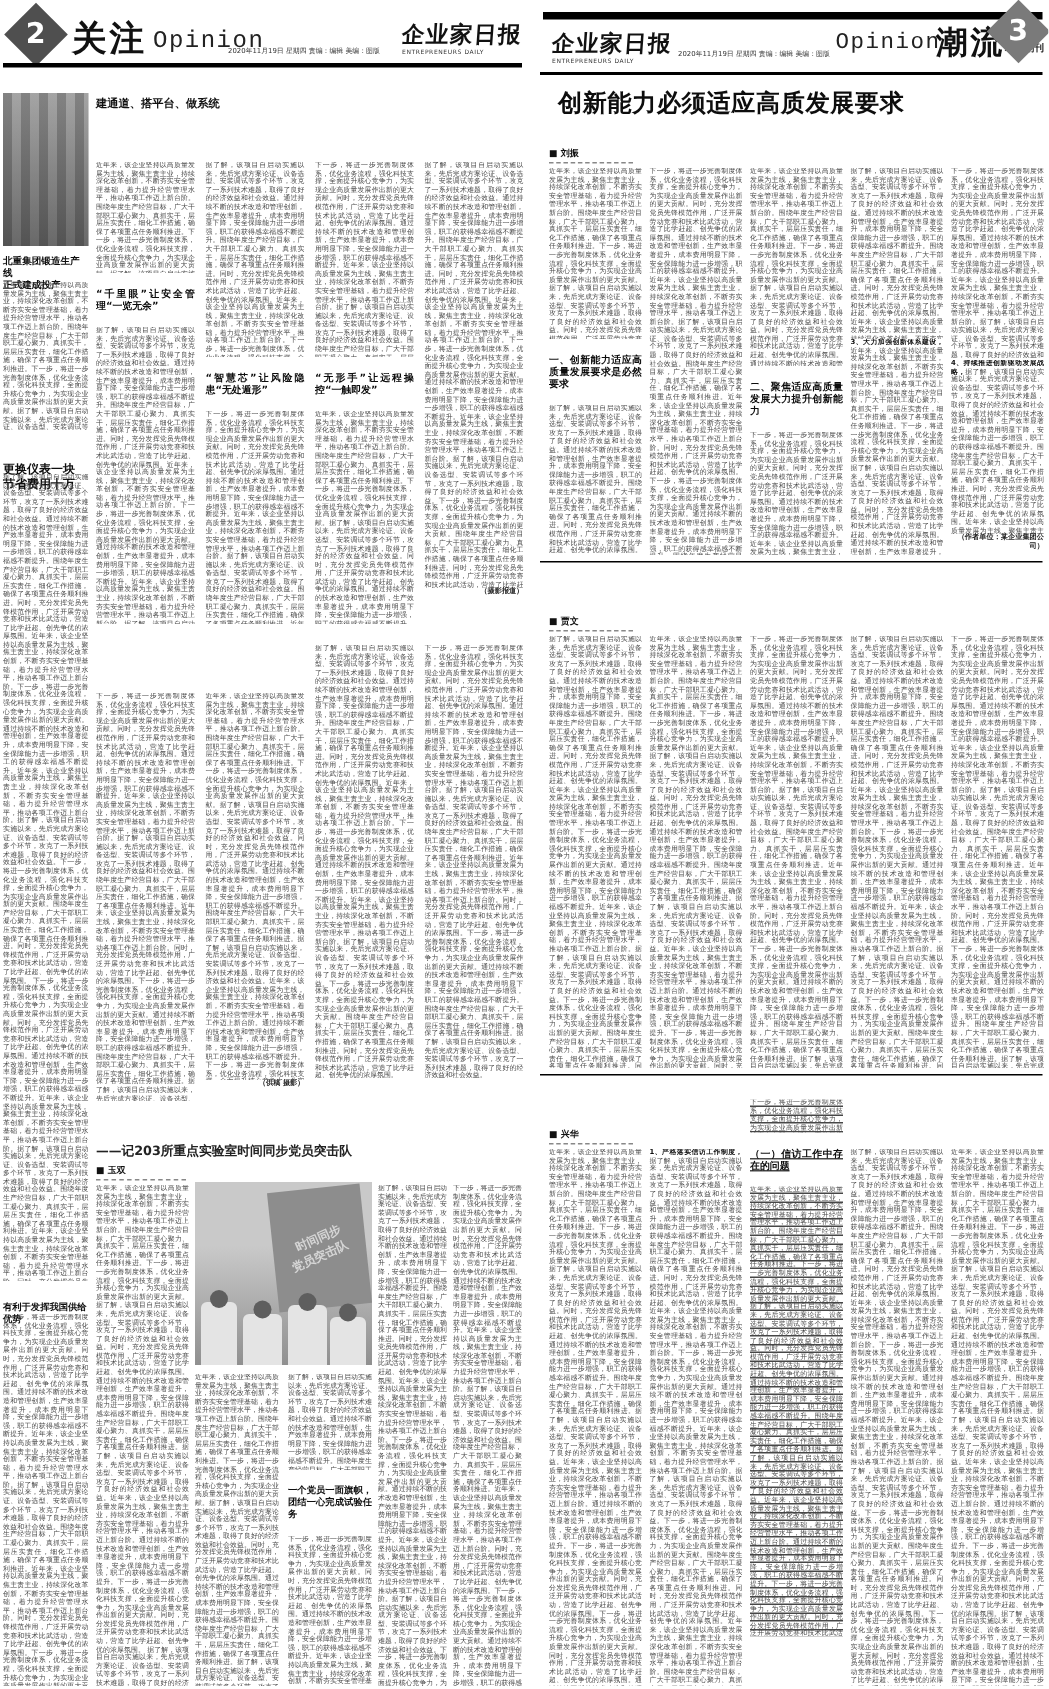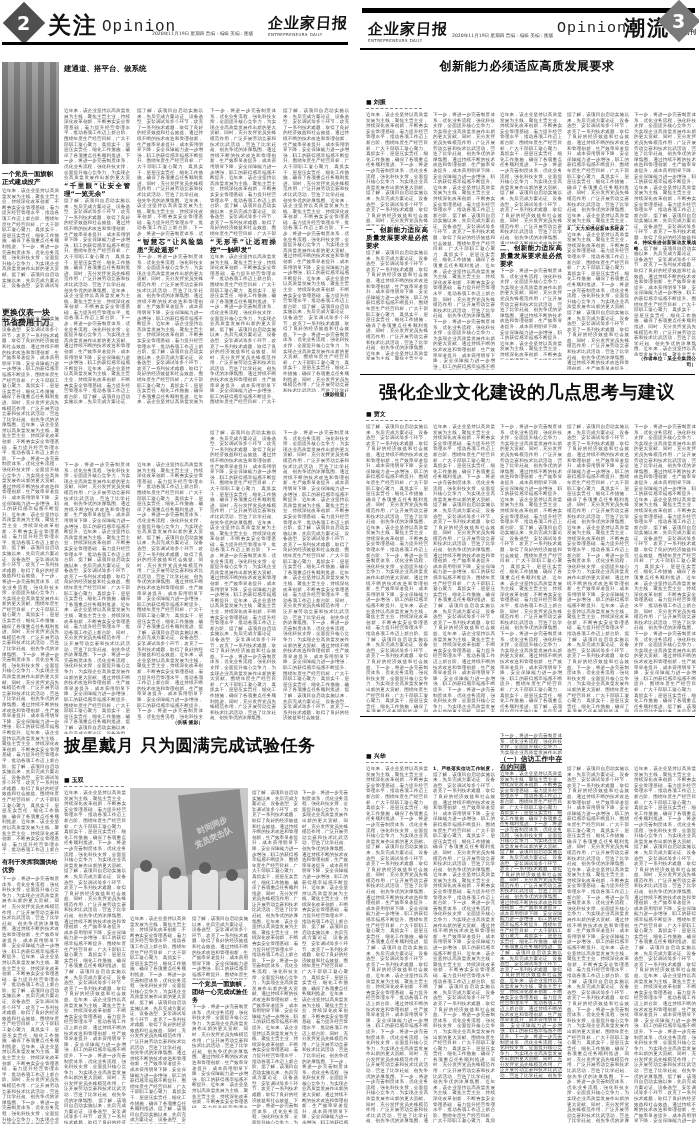--- a/index.html
+++ b/index.html
@@ -17,21 +17,21 @@
   .rule { background:#000; }
   
   .kicker { font-size:7.5px; font-weight:bold; color:#111; }
   .headline { font-weight:bold; color:#0d0d0d; line-height:1.15; letter-spacing:0.5px; }
   .subtitle { font-size:8.5px; font-weight:bold; color:#222; }
   .byline { font-size:6px; font-weight:bold; color:#111; }
   .dotline { border-top:1px dashed #888; }
   
   .col { position:absolute; font-size:4.6px; line-height:5.6px; color:#474747; text-align:justify; overflow:hidden; word-break:break-all; }
   .seg { overflow:hidden; display:block; }
-  .subhead { font-weight:bold; color:#0d0d0d; font-size:6.6px; line-height:8px; margin:0 0; word-break:break-all; }
+  .subhead { font-weight:bold; color:#0d0d0d; font-size:6.6px; line-height:8px; margin:10px 0; word-break:break-all; }
   .lead-b { font-weight:bold; color:#0d0d0d; }
   .attr { font-size:4.8px; color:#222; text-align:right; font-weight:bold; }
   .sidebar-title { font-weight:bold; color:#0d0d0d; line-height:1.25; }
   
   .photo1 { background:
       repeating-linear-gradient(90deg,#9a9a9a 0 6px,#c2c2c2 6px 12px),
       linear-gradient(#d8d8d8,#8a8a8a); background-blend-mode:multiply; }
   .photo2 { background:linear-gradient(#c9c9c9 0 35%, #b3b3b3 60%, #8f8f8f); position:absolute; overflow:hidden; }
   .flag { position:absolute; background:#8d8d8d; transform:rotate(-6deg); display:flex; flex-direction:column; align-items:center; justify-content:center; }
   .flag div { color:#d6d6d6; font-weight:bold; font-size:8px; transform:rotate(-18deg); white-space:nowrap; line-height:12px; }
@@ -50,21 +50,21 @@
     </div>
     <div class="abs section-cn" style="left:48px;top:10px;">关注</div>
     <div class="abs section-en" style="left:102px;top:18px;">Opinion</div>
     <div class="abs dateline" style="left:152px;top:31px;">2020年11月19日 星期四 责编：编辑 美编：图版</div>
     <div class="abs masthead" style="left:268px;top:14px;">企业家日报</div>
     <div class="abs masthead-en" style="left:268px;top:32px;">ENTREPRENEURS DAILY</div>
     <div class="abs rule" style="left:2px;top:42px;width:346px;height:3px;"></div>
 
     <div class="abs photo1" style="left:2px;top:62px;width:57px;height:102px;"></div>
     <div class="abs sidebar-title" style="left:2px;top:170px;width:57px;font-size:6.4px;">
-      <div>一个党员一面旗帜</div>
+      <div>北重集团锻造生产线</div>
       <div>正式建成投产</div>
     </div>
     <div class="col" style="left:2px;top:188px;width:57px;height:100px;">
       <span>近年来，该企业坚持以高质量发展为主线，聚焦主责主业，持续深化改革创新，不断夯实安全管理基础，着力提升经营管理水平，推动各项工作迈上新台阶。围绕年度生产经营目标，广大干部职工凝心聚力、真抓实干，层层压实责任，细化工作措施，确保了各项重点任务顺利推进。下一步，将进一步完善制度体系，优化业务流程，强化科技支撑，全面提升核心竞争力，为实现企业高质量发展作出新的更大贡献。据了解，该项目自启动实施以来，先后完成方案论证、设备选型、安装调试等多个环节，攻克了一系列技术难题，取得了良好的经济效益和社会效益。同时，充分发挥党员先锋模范作用，广泛开展劳动竞赛和技术比武活动，营造了比学赶超、创先争优的浓厚氛围。通过持续不断的技术改造和管理创新，生产效率显著提升，成本费用明显下降，安全保障能力进一步增强，职工的获得感幸福感不断提升。围绕年度生产经营目标，广大干部职工凝心聚力、真抓实干，层层压实责任，细化工作措施，确保了各项重点任务顺利推进。据了解，该项目自启动实施以来，先后完成方案论证、设备选型、安装调试等多个环节，攻克了一系列技术难题，取得了良好的经济效益和社会效益。近年来，该企业坚持以高质量发展为主线，聚焦主责主业，持续深化改革创新，不断夯实安全管理基础，着力提升经营管理水平，推动各项工作迈上新台阶。通过持续不断的技术改造和管理创新，生产效率显著提升，成本费用明显下降，安全保障能力进一步增强，职工的获得感幸福感不断提升。下一步，将进一步完善制度体系，优化业务流程，强化科技支撑，全面提升核心竞争力，为实现企业高质量发展作出新的更大贡献。同时，充分发挥党员先锋模范作用，广泛开展劳动竞赛和技术比武活动，营造了比学赶超、创先争优的浓厚氛围。</span>
     </div>
     <div class="abs sidebar-title" style="left:2px;top:308px;width:57px;font-size:8px;">
       <div>更换仪表一块</div>
       <div>节省费用十万</div>
     </div>
     <div class="col" style="left:2px;top:316px;width:57px;height:538px;">
@@ -106,21 +106,21 @@
       <span class="seg" style="height:258px;"><span>近年来，该企业坚持以高质量发展为主线，聚焦主责主业，持续深化改革创新，不断夯实安全管理基础，着力提升经营管理水平，推动各项工作迈上新台阶。围绕年度生产经营目标，广大干部职工凝心聚力、真抓实干，层层压实责任，细化工作措施，确保了各项重点任务顺利推进。下一步，将进一步完善制度体系，优化业务流程，强化科技支撑，全面提升核心竞争力，为实现企业高质量发展作出新的更大贡献。据了解，该项目自启动实施以来，先后完成方案论证、设备选型、安装调试等多个环节，攻克了一系列技术难题，取得了良好的经济效益和社会效益。同时，充分发挥党员先锋模范作用，广泛开展劳动竞赛和技术比武活动，营造了比学赶超、创先争优的浓厚氛围。通过持续不断的技术改造和管理创新，生产效率显著提升，成本费用明显下降，安全保障能力进一步增强，职工的获得感幸福感不断提升。围绕年度生产经营目标，广大干部职工凝心聚力、真抓实干，层层压实责任，细化工作措施，确保了各项重点任务顺利推进。据了解，该项目自启动实施以来，先后完成方案论证、设备选型、安装调试等多个环节，攻克了一系列技术难题，取得了良好的经济效益和社会效益。近年来，该企业坚持以高质量发展为主线，聚焦主责主业，持续深化改革创新，不断夯实安全管理基础，着力提升经营管理水平，推动各项工作迈上新台阶。通过持续不断的技术改造和管理创新，生产效率显著提升，成本费用明显下降，安全保障能力进一步增强，职工的获得感幸福感不断提升。下一步，将进一步完善制度体系，优化业务流程，强化科技支撑，全面提升核心竞争力，为实现企业高质量发展作出新的更大贡献。同时，充分发挥党员先锋模范作用，广泛开展劳动竞赛和技术比武活动，营造了比学赶超、创先争优的浓厚氛围。</span></span>
       <span class="attr" style="display:block;">（供稿 摄影）</span>
     </div>
     <div class="col" style="left:210px;top:430px;width:66px;height:304px;">
       <span>据了解，该项目自启动实施以来，先后完成方案论证、设备选型、安装调试等多个环节，攻克了一系列技术难题，取得了良好的经济效益和社会效益。通过持续不断的技术改造和管理创新，生产效率显著提升，成本费用明显下降，安全保障能力进一步增强，职工的获得感幸福感不断提升。围绕年度生产经营目标，广大干部职工凝心聚力、真抓实干，层层压实责任，细化工作措施，确保了各项重点任务顺利推进。同时，充分发挥党员先锋模范作用，广泛开展劳动竞赛和技术比武活动，营造了比学赶超、创先争优的浓厚氛围。近年来，该企业坚持以高质量发展为主线，聚焦主责主业，持续深化改革创新，不断夯实安全管理基础，着力提升经营管理水平，推动各项工作迈上新台阶。下一步，将进一步完善制度体系，优化业务流程，强化科技支撑，全面提升核心竞争力，为实现企业高质量发展作出新的更大贡献。通过持续不断的技术改造和管理创新，生产效率显著提升，成本费用明显下降，安全保障能力进一步增强，职工的获得感幸福感不断提升。近年来，该企业坚持以高质量发展为主线，聚焦主责主业，持续深化改革创新，不断夯实安全管理基础，着力提升经营管理水平，推动各项工作迈上新台阶。据了解，该项目自启动实施以来，先后完成方案论证、设备选型、安装调试等多个环节，攻克了一系列技术难题，取得了良好的经济效益和社会效益。下一步，将进一步完善制度体系，优化业务流程，强化科技支撑，全面提升核心竞争力，为实现企业高质量发展作出新的更大贡献。围绕年度生产经营目标，广大干部职工凝心聚力、真抓实干，层层压实责任，细化工作措施，确保了各项重点任务顺利推进。同时，充分发挥党员先锋模范作用，广泛开展劳动竞赛和技术比武活动，营造了比学赶超、创先争优的浓厚氛围。</span>
     </div>
     <div class="col" style="left:283px;top:430px;width:66px;height:304px;">
       <span>下一步，将进一步完善制度体系，优化业务流程，强化科技支撑，全面提升核心竞争力，为实现企业高质量发展作出新的更大贡献。同时，充分发挥党员先锋模范作用，广泛开展劳动竞赛和技术比武活动，营造了比学赶超、创先争优的浓厚氛围。通过持续不断的技术改造和管理创新，生产效率显著提升，成本费用明显下降，安全保障能力进一步增强，职工的获得感幸福感不断提升。近年来，该企业坚持以高质量发展为主线，聚焦主责主业，持续深化改革创新，不断夯实安全管理基础，着力提升经营管理水平，推动各项工作迈上新台阶。据了解，该项目自启动实施以来，先后完成方案论证、设备选型、安装调试等多个环节，攻克了一系列技术难题，取得了良好的经济效益和社会效益。围绕年度生产经营目标，广大干部职工凝心聚力、真抓实干，层层压实责任，细化工作措施，确保了各项重点任务顺利推进。近年来，该企业坚持以高质量发展为主线，聚焦主责主业，持续深化改革创新，不断夯实安全管理基础，着力提升经营管理水平，推动各项工作迈上新台阶。同时，充分发挥党员先锋模范作用，广泛开展劳动竞赛和技术比武活动，营造了比学赶超、创先争优的浓厚氛围。下一步，将进一步完善制度体系，优化业务流程，强化科技支撑，全面提升核心竞争力，为实现企业高质量发展作出新的更大贡献。通过持续不断的技术改造和管理创新，生产效率显著提升，成本费用明显下降，安全保障能力进一步增强，职工的获得感幸福感不断提升。围绕年度生产经营目标，广大干部职工凝心聚力、真抓实干，层层压实责任，细化工作措施，确保了各项重点任务顺利推进。据了解，该项目自启动实施以来，先后完成方案论证、设备选型、安装调试等多个环节，攻克了一系列技术难题，取得了良好的经济效益和社会效益。</span>
     </div>
 
-    <div class="abs headline" style="left:64px;top:736px;width:285px;font-size:17px;">披星戴月 只为圆满完成试验任务</div>
+    <div class="abs subtitle" style="left:64px;top:762px;width:285px;">——记203所重点实验室时间同步党员突击队</div>
     <div class="abs byline" style="left:64px;top:776px;">■ 玉双</div>
     <div class="abs dotline" style="left:64px;top:786px;width:60px;"></div>
 
     <div class="col" style="left:64px;top:790px;width:62px;height:334px;">
       <span>近年来，该企业坚持以高质量发展为主线，聚焦主责主业，持续深化改革创新，不断夯实安全管理基础，着力提升经营管理水平，推动各项工作迈上新台阶。围绕年度生产经营目标，广大干部职工凝心聚力、真抓实干，层层压实责任，细化工作措施，确保了各项重点任务顺利推进。下一步，将进一步完善制度体系，优化业务流程，强化科技支撑，全面提升核心竞争力，为实现企业高质量发展作出新的更大贡献。据了解，该项目自启动实施以来，先后完成方案论证、设备选型、安装调试等多个环节，攻克了一系列技术难题，取得了良好的经济效益和社会效益。同时，充分发挥党员先锋模范作用，广泛开展劳动竞赛和技术比武活动，营造了比学赶超、创先争优的浓厚氛围。通过持续不断的技术改造和管理创新，生产效率显著提升，成本费用明显下降，安全保障能力进一步增强，职工的获得感幸福感不断提升。围绕年度生产经营目标，广大干部职工凝心聚力、真抓实干，层层压实责任，细化工作措施，确保了各项重点任务顺利推进。据了解，该项目自启动实施以来，先后完成方案论证、设备选型、安装调试等多个环节，攻克了一系列技术难题，取得了良好的经济效益和社会效益。近年来，该企业坚持以高质量发展为主线，聚焦主责主业，持续深化改革创新，不断夯实安全管理基础，着力提升经营管理水平，推动各项工作迈上新台阶。通过持续不断的技术改造和管理创新，生产效率显著提升，成本费用明显下降，安全保障能力进一步增强，职工的获得感幸福感不断提升。下一步，将进一步完善制度体系，优化业务流程，强化科技支撑，全面提升核心竞争力，为实现企业高质量发展作出新的更大贡献。同时，充分发挥党员先锋模范作用，广泛开展劳动竞赛和技术比武活动，营造了比学赶超、创先争优的浓厚氛围。</span>
       <span>据了解，该项目自启动实施以来，先后完成方案论证、设备选型、安装调试等多个环节，攻克了一系列技术难题，取得了良好的经济效益和社会效益。通过持续不断的技术改造和管理创新，生产效率显著提升，成本费用明显下降，安全保障能力进一步增强，职工的获得感幸福感不断提升。围绕年度生产经营目标，广大干部职工凝心聚力、真抓实干，层层压实责任，细化工作措施，确保了各项重点任务顺利推进。同时，充分发挥党员先锋模范作用，广泛开展劳动竞赛和技术比武活动，营造了比学赶超、创先争优的浓厚氛围。近年来，该企业坚持以高质量发展为主线，聚焦主责主业，持续深化改革创新，不断夯实安全管理基础，着力提升经营管理水平，推动各项工作迈上新台阶。下一步，将进一步完善制度体系，优化业务流程，强化科技支撑，全面提升核心竞争力，为实现企业高质量发展作出新的更大贡献。通过持续不断的技术改造和管理创新，生产效率显著提升，成本费用明显下降，安全保障能力进一步增强，职工的获得感幸福感不断提升。近年来，该企业坚持以高质量发展为主线，聚焦主责主业，持续深化改革创新，不断夯实安全管理基础，着力提升经营管理水平，推动各项工作迈上新台阶。据了解，该项目自启动实施以来，先后完成方案论证、设备选型、安装调试等多个环节，攻克了一系列技术难题，取得了良好的经济效益和社会效益。下一步，将进一步完善制度体系，优化业务流程，强化科技支撑，全面提升核心竞争力，为实现企业高质量发展作出新的更大贡献。围绕年度生产经营目标，广大干部职工凝心聚力、真抓实干，层层压实责任，细化工作措施，确保了各项重点任务顺利推进。同时，充分发挥党员先锋模范作用，广泛开展劳动竞赛和技术比武活动，营造了比学赶超、创先争优的浓厚氛围。</span>
     </div>
 
     <div class="photo2" style="left:130px;top:788px;width:118px;height:122px;">
       <div class="flag" style="right:4px;top:4px;width:62px;height:80px;">
@@ -162,50 +162,49 @@
     <div class="abs masthead-en" style="left:16px;top:38px;">ENTREPRENEURS DAILY</div>
     <div class="abs dateline" style="left:100px;top:33px;">2020年11月19日 星期四 责编：编辑 美编：图版</div>
     <div class="abs section-en" style="left:205px;top:20px;font-size:15px;">Opinion</div>
     <div class="abs section-cn" style="left:272px;top:14px;font-size:21px;">潮流</div>
     <div class="abs" style="left:318px;top:28px;font-size:6.5px;font-weight:bold;color:#222;">理论副刊</div>
     <div class="abs diamond" style="left:310px;top:6px;background:#7a7a7a;left:312px;">
       <span>3</span>
     </div>
     <div class="abs rule" style="left:8px;top:48px;width:335px;height:1.5px;"></div>
 
-    <div class="abs headline" style="left:20px;top:60px;width:310px;font-size:12px;text-align:center;">创新能力必须适应高质发展要求</div>
+    <div class="abs headline" style="left:20px;top:60px;width:310px;font-size:16px;text-align:left;">创新能力必须适应高质发展要求</div>
     <div class="abs byline" style="left:14px;top:98px;">■ 刘振</div>
     <div class="abs dotline" style="left:14px;top:108px;width:56px;"></div>
 
     <div class="col" style="left:14px;top:112px;width:62px;height:258px;">
       <span class="seg" style="height:114px;"><span>近年来，该企业坚持以高质量发展为主线，聚焦主责主业，持续深化改革创新，不断夯实安全管理基础，着力提升经营管理水平，推动各项工作迈上新台阶。围绕年度生产经营目标，广大干部职工凝心聚力、真抓实干，层层压实责任，细化工作措施，确保了各项重点任务顺利推进。下一步，将进一步完善制度体系，优化业务流程，强化科技支撑，全面提升核心竞争力，为实现企业高质量发展作出新的更大贡献。据了解，该项目自启动实施以来，先后完成方案论证、设备选型、安装调试等多个环节，攻克了一系列技术难题，取得了良好的经济效益和社会效益。同时，充分发挥党员先锋模范作用，广泛开展劳动竞赛和技术比武活动，营造了比学赶超、创先争优的浓厚氛围。通过持续不断的技术改造和管理创新，生产效率显著提升，成本费用明显下降，安全保障能力进一步增强，职工的获得感幸福感不断提升。围绕年度生产经营目标，广大干部职工凝心聚力、真抓实干，层层压实责任，细化工作措施，确保了各项重点任务顺利推进。据了解，该项目自启动实施以来，先后完成方案论证、设备选型、安装调试等多个环节，攻克了一系列技术难题，取得了良好的经济效益和社会效益。近年来，该企业坚持以高质量发展为主线，聚焦主责主业，持续深化改革创新，不断夯实安全管理基础，着力提升经营管理水平，推动各项工作迈上新台阶。通过持续不断的技术改造和管理创新，生产效率显著提升，成本费用明显下降，安全保障能力进一步增强，职工的获得感幸福感不断提升。下一步，将进一步完善制度体系，优化业务流程，强化科技支撑，全面提升核心竞争力，为实现企业高质量发展作出新的更大贡献。同时，充分发挥党员先锋模范作用，广泛开展劳动竞赛和技术比武活动，营造了比学赶超、创先争优的浓厚氛围。</span></span>
       <span class="subhead" style="display:block;">一、创新能力适应高质量发展要求是必然要求</span>
       <span class="seg" style="height:110px;"><span>据了解，该项目自启动实施以来，先后完成方案论证、设备选型、安装调试等多个环节，攻克了一系列技术难题，取得了良好的经济效益和社会效益。通过持续不断的技术改造和管理创新，生产效率显著提升，成本费用明显下降，安全保障能力进一步增强，职工的获得感幸福感不断提升。围绕年度生产经营目标，广大干部职工凝心聚力、真抓实干，层层压实责任，细化工作措施，确保了各项重点任务顺利推进。同时，充分发挥党员先锋模范作用，广泛开展劳动竞赛和技术比武活动，营造了比学赶超、创先争优的浓厚氛围。近年来，该企业坚持以高质量发展为主线，聚焦主责主业，持续深化改革创新，不断夯实安全管理基础，着力提升经营管理水平，推动各项工作迈上新台阶。下一步，将进一步完善制度体系，优化业务流程，强化科技支撑，全面提升核心竞争力，为实现企业高质量发展作出新的更大贡献。通过持续不断的技术改造和管理创新，生产效率显著提升，成本费用明显下降，安全保障能力进一步增强，职工的获得感幸福感不断提升。近年来，该企业坚持以高质量发展为主线，聚焦主责主业，持续深化改革创新，不断夯实安全管理基础，着力提升经营管理水平，推动各项工作迈上新台阶。据了解，该项目自启动实施以来，先后完成方案论证、设备选型、安装调试等多个环节，攻克了一系列技术难题，取得了良好的经济效益和社会效益。下一步，将进一步完善制度体系，优化业务流程，强化科技支撑，全面提升核心竞争力，为实现企业高质量发展作出新的更大贡献。围绕年度生产经营目标，广大干部职工凝心聚力、真抓实干，层层压实责任，细化工作措施，确保了各项重点任务顺利推进。同时，充分发挥党员先锋模范作用，广泛开展劳动竞赛和技术比武活动，营造了比学赶超、创先争优的浓厚氛围。</span></span>
     </div>
     <div class="col" style="left:81px;top:112px;width:62px;height:258px;">
       <span>下一步，将进一步完善制度体系，优化业务流程，强化科技支撑，全面提升核心竞争力，为实现企业高质量发展作出新的更大贡献。同时，充分发挥党员先锋模范作用，广泛开展劳动竞赛和技术比武活动，营造了比学赶超、创先争优的浓厚氛围。通过持续不断的技术改造和管理创新，生产效率显著提升，成本费用明显下降，安全保障能力进一步增强，职工的获得感幸福感不断提升。近年来，该企业坚持以高质量发展为主线，聚焦主责主业，持续深化改革创新，不断夯实安全管理基础，着力提升经营管理水平，推动各项工作迈上新台阶。据了解，该项目自启动实施以来，先后完成方案论证、设备选型、安装调试等多个环节，攻克了一系列技术难题，取得了良好的经济效益和社会效益。围绕年度生产经营目标，广大干部职工凝心聚力、真抓实干，层层压实责任，细化工作措施，确保了各项重点任务顺利推进。近年来，该企业坚持以高质量发展为主线，聚焦主责主业，持续深化改革创新，不断夯实安全管理基础，着力提升经营管理水平，推动各项工作迈上新台阶。同时，充分发挥党员先锋模范作用，广泛开展劳动竞赛和技术比武活动，营造了比学赶超、创先争优的浓厚氛围。下一步，将进一步完善制度体系，优化业务流程，强化科技支撑，全面提升核心竞争力，为实现企业高质量发展作出新的更大贡献。通过持续不断的技术改造和管理创新，生产效率显著提升，成本费用明显下降，安全保障能力进一步增强，职工的获得感幸福感不断提升。围绕年度生产经营目标，广大干部职工凝心聚力、真抓实干，层层压实责任，细化工作措施，确保了各项重点任务顺利推进。据了解，该项目自启动实施以来，先后完成方案论证、设备选型、安装调试等多个环节，攻克了一系列技术难题，取得了良好的经济效益和社会效益。</span>
       
     </div>
     <div class="col" style="left:148px;top:112px;width:62px;height:258px;">
       <span class="seg" style="height:132px;"><span>近年来，该企业坚持以高质量发展为主线，聚焦主责主业，持续深化改革创新，不断夯实安全管理基础，着力提升经营管理水平，推动各项工作迈上新台阶。围绕年度生产经营目标，广大干部职工凝心聚力、真抓实干，层层压实责任，细化工作措施，确保了各项重点任务顺利推进。下一步，将进一步完善制度体系，优化业务流程，强化科技支撑，全面提升核心竞争力，为实现企业高质量发展作出新的更大贡献。据了解，该项目自启动实施以来，先后完成方案论证、设备选型、安装调试等多个环节，攻克了一系列技术难题，取得了良好的经济效益和社会效益。同时，充分发挥党员先锋模范作用，广泛开展劳动竞赛和技术比武活动，营造了比学赶超、创先争优的浓厚氛围。通过持续不断的技术改造和管理创新，生产效率显著提升，成本费用明显下降，安全保障能力进一步增强，职工的获得感幸福感不断提升。围绕年度生产经营目标，广大干部职工凝心聚力、真抓实干，层层压实责任，细化工作措施，确保了各项重点任务顺利推进。据了解，该项目自启动实施以来，先后完成方案论证、设备选型、安装调试等多个环节，攻克了一系列技术难题，取得了良好的经济效益和社会效益。近年来，该企业坚持以高质量发展为主线，聚焦主责主业，持续深化改革创新，不断夯实安全管理基础，着力提升经营管理水平，推动各项工作迈上新台阶。通过持续不断的技术改造和管理创新，生产效率显著提升，成本费用明显下降，安全保障能力进一步增强，职工的获得感幸福感不断提升。下一步，将进一步完善制度体系，优化业务流程，强化科技支撑，全面提升核心竞争力，为实现企业高质量发展作出新的更大贡献。同时，充分发挥党员先锋模范作用，广泛开展劳动竞赛和技术比武活动，营造了比学赶超、创先争优的浓厚氛围。</span></span>
-      <span class="subhead" style="display:block;">二、创新能力适应高质量发展要求是必然要求</span>
+      <span class="subhead" style="display:block;">二、聚焦适应高质量发展大力提升创新能力</span>
       <span class="seg" style="height:92px;"><span>下一步，将进一步完善制度体系，优化业务流程，强化科技支撑，全面提升核心竞争力，为实现企业高质量发展作出新的更大贡献。同时，充分发挥党员先锋模范作用，广泛开展劳动竞赛和技术比武活动，营造了比学赶超、创先争优的浓厚氛围。通过持续不断的技术改造和管理创新，生产效率显著提升，成本费用明显下降，安全保障能力进一步增强，职工的获得感幸福感不断提升。近年来，该企业坚持以高质量发展为主线，聚焦主责主业，持续深化改革创新，不断夯实安全管理基础，着力提升经营管理水平，推动各项工作迈上新台阶。据了解，该项目自启动实施以来，先后完成方案论证、设备选型、安装调试等多个环节，攻克了一系列技术难题，取得了良好的经济效益和社会效益。围绕年度生产经营目标，广大干部职工凝心聚力、真抓实干，层层压实责任，细化工作措施，确保了各项重点任务顺利推进。近年来，该企业坚持以高质量发展为主线，聚焦主责主业，持续深化改革创新，不断夯实安全管理基础，着力提升经营管理水平，推动各项工作迈上新台阶。同时，充分发挥党员先锋模范作用，广泛开展劳动竞赛和技术比武活动，营造了比学赶超、创先争优的浓厚氛围。下一步，将进一步完善制度体系，优化业务流程，强化科技支撑，全面提升核心竞争力，为实现企业高质量发展作出新的更大贡献。通过持续不断的技术改造和管理创新，生产效率显著提升，成本费用明显下降，安全保障能力进一步增强，职工的获得感幸福感不断提升。围绕年度生产经营目标，广大干部职工凝心聚力、真抓实干，层层压实责任，细化工作措施，确保了各项重点任务顺利推进。据了解，该项目自启动实施以来，先后完成方案论证、设备选型、安装调试等多个环节，攻克了一系列技术难题，取得了良好的经济效益和社会效益。</span></span>
     </div>
     <div class="col" style="left:215px;top:112px;width:62px;height:258px;">
       <span class="seg" style="height:114px;"><span>据了解，该项目自启动实施以来，先后完成方案论证、设备选型、安装调试等多个环节，攻克了一系列技术难题，取得了良好的经济效益和社会效益。通过持续不断的技术改造和管理创新，生产效率显著提升，成本费用明显下降，安全保障能力进一步增强，职工的获得感幸福感不断提升。围绕年度生产经营目标，广大干部职工凝心聚力、真抓实干，层层压实责任，细化工作措施，确保了各项重点任务顺利推进。同时，充分发挥党员先锋模范作用，广泛开展劳动竞赛和技术比武活动，营造了比学赶超、创先争优的浓厚氛围。近年来，该企业坚持以高质量发展为主线，聚焦主责主业，持续深化改革创新，不断夯实安全管理基础，着力提升经营管理水平，推动各项工作迈上新台阶。下一步，将进一步完善制度体系，优化业务流程，强化科技支撑，全面提升核心竞争力，为实现企业高质量发展作出新的更大贡献。通过持续不断的技术改造和管理创新，生产效率显著提升，成本费用明显下降，安全保障能力进一步增强，职工的获得感幸福感不断提升。近年来，该企业坚持以高质量发展为主线，聚焦主责主业，持续深化改革创新，不断夯实安全管理基础，着力提升经营管理水平，推动各项工作迈上新台阶。据了解，该项目自启动实施以来，先后完成方案论证、设备选型、安装调试等多个环节，攻克了一系列技术难题，取得了良好的经济效益和社会效益。下一步，将进一步完善制度体系，优化业务流程，强化科技支撑，全面提升核心竞争力，为实现企业高质量发展作出新的更大贡献。围绕年度生产经营目标，广大干部职工凝心聚力、真抓实干，层层压实责任，细化工作措施，确保了各项重点任务顺利推进。同时，充分发挥党员先锋模范作用，广泛开展劳动竞赛和技术比武活动，营造了比学赶超、创先争优的浓厚氛围。</span></span>
       <span class="seg" style="height:144px;"><b class="lead-b">3、大力加强创新体系建设，</b><span>近年来，该企业坚持以高质量发展为主线，聚焦主责主业，持续深化改革创新，不断夯实安全管理基础，着力提升经营管理水平，推动各项工作迈上新台阶。围绕年度生产经营目标，广大干部职工凝心聚力、真抓实干，层层压实责任，细化工作措施，确保了各项重点任务顺利推进。下一步，将进一步完善制度体系，优化业务流程，强化科技支撑，全面提升核心竞争力，为实现企业高质量发展作出新的更大贡献。据了解，该项目自启动实施以来，先后完成方案论证、设备选型、安装调试等多个环节，攻克了一系列技术难题，取得了良好的经济效益和社会效益。同时，充分发挥党员先锋模范作用，广泛开展劳动竞赛和技术比武活动，营造了比学赶超、创先争优的浓厚氛围。通过持续不断的技术改造和管理创新，生产效率显著提升，成本费用明显下降，安全保障能力进一步增强，职工的获得感幸福感不断提升。围绕年度生产经营目标，广大干部职工凝心聚力、真抓实干，层层压实责任，细化工作措施，确保了各项重点任务顺利推进。据了解，该项目自启动实施以来，先后完成方案论证、设备选型、安装调试等多个环节，攻克了一系列技术难题，取得了良好的经济效益和社会效益。近年来，该企业坚持以高质量发展为主线，聚焦主责主业，持续深化改革创新，不断夯实安全管理基础，着力提升经营管理水平，推动各项工作迈上新台阶。通过持续不断的技术改造和管理创新，生产效率显著提升，成本费用明显下降，安全保障能力进一步增强，职工的获得感幸福感不断提升。下一步，将进一步完善制度体系，优化业务流程，强化科技支撑，全面提升核心竞争力，为实现企业高质量发展作出新的更大贡献。同时，充分发挥党员先锋模范作用，广泛开展劳动竞赛和技术比武活动，营造了比学赶超、创先争优的浓厚氛围。</span></span>
     </div>
     <div class="col" style="left:282px;top:112px;width:62px;height:258px;">
       <span class="seg" style="height:128px;"><span>下一步，将进一步完善制度体系，优化业务流程，强化科技支撑，全面提升核心竞争力，为实现企业高质量发展作出新的更大贡献。同时，充分发挥党员先锋模范作用，广泛开展劳动竞赛和技术比武活动，营造了比学赶超、创先争优的浓厚氛围。通过持续不断的技术改造和管理创新，生产效率显著提升，成本费用明显下降，安全保障能力进一步增强，职工的获得感幸福感不断提升。近年来，该企业坚持以高质量发展为主线，聚焦主责主业，持续深化改革创新，不断夯实安全管理基础，着力提升经营管理水平，推动各项工作迈上新台阶。据了解，该项目自启动实施以来，先后完成方案论证、设备选型、安装调试等多个环节，攻克了一系列技术难题，取得了良好的经济效益和社会效益。围绕年度生产经营目标，广大干部职工凝心聚力、真抓实干，层层压实责任，细化工作措施，确保了各项重点任务顺利推进。近年来，该企业坚持以高质量发展为主线，聚焦主责主业，持续深化改革创新，不断夯实安全管理基础，着力提升经营管理水平，推动各项工作迈上新台阶。同时，充分发挥党员先锋模范作用，广泛开展劳动竞赛和技术比武活动，营造了比学赶超、创先争优的浓厚氛围。下一步，将进一步完善制度体系，优化业务流程，强化科技支撑，全面提升核心竞争力，为实现企业高质量发展作出新的更大贡献。通过持续不断的技术改造和管理创新，生产效率显著提升，成本费用明显下降，安全保障能力进一步增强，职工的获得感幸福感不断提升。围绕年度生产经营目标，广大干部职工凝心聚力、真抓实干，层层压实责任，细化工作措施，确保了各项重点任务顺利推进。据了解，该项目自启动实施以来，先后完成方案论证、设备选型、安装调试等多个环节，攻克了一系列技术难题，取得了良好的经济效益和社会效益。</span></span>
       <span class="seg" style="height:116px;"><b class="lead-b">4、持续推进创新驱动发展战略，</b><span>据了解，该项目自启动实施以来，先后完成方案论证、设备选型、安装调试等多个环节，攻克了一系列技术难题，取得了良好的经济效益和社会效益。通过持续不断的技术改造和管理创新，生产效率显著提升，成本费用明显下降，安全保障能力进一步增强，职工的获得感幸福感不断提升。围绕年度生产经营目标，广大干部职工凝心聚力、真抓实干，层层压实责任，细化工作措施，确保了各项重点任务顺利推进。同时，充分发挥党员先锋模范作用，广泛开展劳动竞赛和技术比武活动，营造了比学赶超、创先争优的浓厚氛围。近年来，该企业坚持以高质量发展为主线，聚焦主责主业，持续深化改革创新，不断夯实安全管理基础，着力提升经营管理水平，推动各项工作迈上新台阶。下一步，将进一步完善制度体系，优化业务流程，强化科技支撑，全面提升核心竞争力，为实现企业高质量发展作出新的更大贡献。通过持续不断的技术改造和管理创新，生产效率显著提升，成本费用明显下降，安全保障能力进一步增强，职工的获得感幸福感不断提升。近年来，该企业坚持以高质量发展为主线，聚焦主责主业，持续深化改革创新，不断夯实安全管理基础，着力提升经营管理水平，推动各项工作迈上新台阶。据了解，该项目自启动实施以来，先后完成方案论证、设备选型、安装调试等多个环节，攻克了一系列技术难题，取得了良好的经济效益和社会效益。下一步，将进一步完善制度体系，优化业务流程，强化科技支撑，全面提升核心竞争力，为实现企业高质量发展作出新的更大贡献。围绕年度生产经营目标，广大干部职工凝心聚力、真抓实干，层层压实责任，细化工作措施，确保了各项重点任务顺利推进。同时，充分发挥党员先锋模范作用，广泛开展劳动竞赛和技术比武活动，营造了比学赶超、创先争优的浓厚氛围。</span></span>
       <span class="attr" style="display:block;">（作者单位：某企业集团公司）</span>
     </div>
 
     <div class="abs rule" style="left:8px;top:374px;width:335px;height:1px;"></div>
-    <div class="abs headline" style="left:20px;top:382px;width:310px;font-size:18px;text-align:center;">强化企业文化建设的几点思考与建议</div>
     <div class="abs byline" style="left:14px;top:410px;">■ 贾文</div>
     <div class="abs dotline" style="left:14px;top:420px;width:56px;"></div>
 
     <div class="col" style="left:14px;top:424px;width:62px;height:288px;">
       <span>据了解，该项目自启动实施以来，先后完成方案论证、设备选型、安装调试等多个环节，攻克了一系列技术难题，取得了良好的经济效益和社会效益。通过持续不断的技术改造和管理创新，生产效率显著提升，成本费用明显下降，安全保障能力进一步增强，职工的获得感幸福感不断提升。围绕年度生产经营目标，广大干部职工凝心聚力、真抓实干，层层压实责任，细化工作措施，确保了各项重点任务顺利推进。同时，充分发挥党员先锋模范作用，广泛开展劳动竞赛和技术比武活动，营造了比学赶超、创先争优的浓厚氛围。近年来，该企业坚持以高质量发展为主线，聚焦主责主业，持续深化改革创新，不断夯实安全管理基础，着力提升经营管理水平，推动各项工作迈上新台阶。下一步，将进一步完善制度体系，优化业务流程，强化科技支撑，全面提升核心竞争力，为实现企业高质量发展作出新的更大贡献。通过持续不断的技术改造和管理创新，生产效率显著提升，成本费用明显下降，安全保障能力进一步增强，职工的获得感幸福感不断提升。近年来，该企业坚持以高质量发展为主线，聚焦主责主业，持续深化改革创新，不断夯实安全管理基础，着力提升经营管理水平，推动各项工作迈上新台阶。据了解，该项目自启动实施以来，先后完成方案论证、设备选型、安装调试等多个环节，攻克了一系列技术难题，取得了良好的经济效益和社会效益。下一步，将进一步完善制度体系，优化业务流程，强化科技支撑，全面提升核心竞争力，为实现企业高质量发展作出新的更大贡献。围绕年度生产经营目标，广大干部职工凝心聚力、真抓实干，层层压实责任，细化工作措施，确保了各项重点任务顺利推进。同时，充分发挥党员先锋模范作用，广泛开展劳动竞赛和技术比武活动，营造了比学赶超、创先争优的浓厚氛围。</span>
     </div>
     <div class="col" style="left:81px;top:424px;width:62px;height:288px;">
       <span>近年来，该企业坚持以高质量发展为主线，聚焦主责主业，持续深化改革创新，不断夯实安全管理基础，着力提升经营管理水平，推动各项工作迈上新台阶。围绕年度生产经营目标，广大干部职工凝心聚力、真抓实干，层层压实责任，细化工作措施，确保了各项重点任务顺利推进。下一步，将进一步完善制度体系，优化业务流程，强化科技支撑，全面提升核心竞争力，为实现企业高质量发展作出新的更大贡献。据了解，该项目自启动实施以来，先后完成方案论证、设备选型、安装调试等多个环节，攻克了一系列技术难题，取得了良好的经济效益和社会效益。同时，充分发挥党员先锋模范作用，广泛开展劳动竞赛和技术比武活动，营造了比学赶超、创先争优的浓厚氛围。通过持续不断的技术改造和管理创新，生产效率显著提升，成本费用明显下降，安全保障能力进一步增强，职工的获得感幸福感不断提升。围绕年度生产经营目标，广大干部职工凝心聚力、真抓实干，层层压实责任，细化工作措施，确保了各项重点任务顺利推进。据了解，该项目自启动实施以来，先后完成方案论证、设备选型、安装调试等多个环节，攻克了一系列技术难题，取得了良好的经济效益和社会效益。近年来，该企业坚持以高质量发展为主线，聚焦主责主业，持续深化改革创新，不断夯实安全管理基础，着力提升经营管理水平，推动各项工作迈上新台阶。通过持续不断的技术改造和管理创新，生产效率显著提升，成本费用明显下降，安全保障能力进一步增强，职工的获得感幸福感不断提升。下一步，将进一步完善制度体系，优化业务流程，强化科技支撑，全面提升核心竞争力，为实现企业高质量发展作出新的更大贡献。同时，充分发挥党员先锋模范作用，广泛开展劳动竞赛和技术比武活动，营造了比学赶超、创先争优的浓厚氛围。</span>
     </div>
     <div class="col" style="left:148px;top:424px;width:62px;height:288px;">

